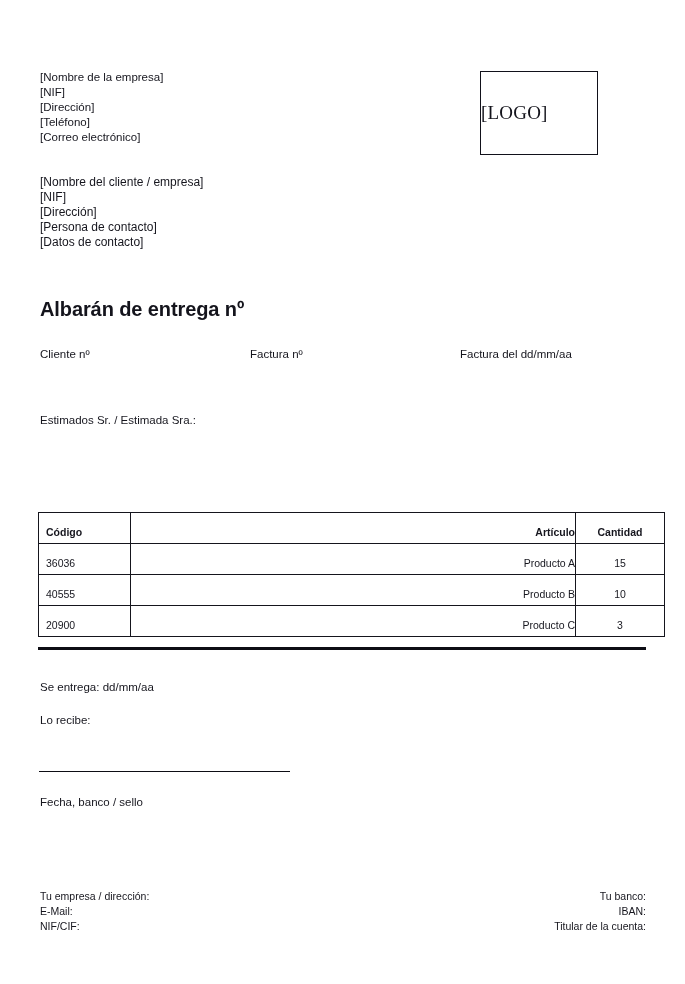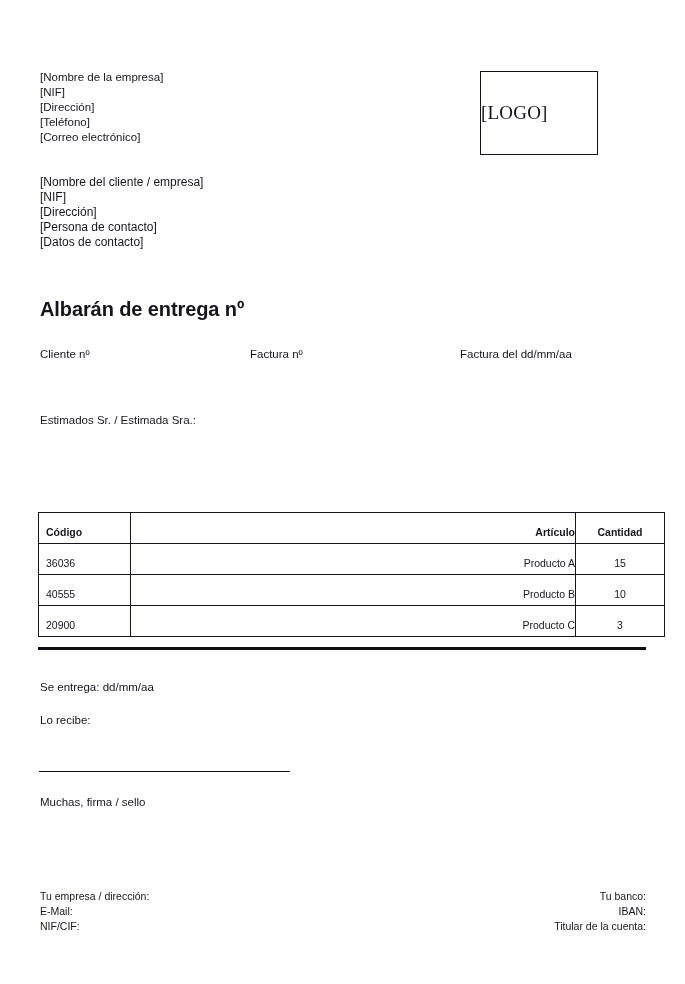--- a/index.html
+++ b/index.html
@@ -256,21 +256,21 @@
         <td class="col-qty">3</td>
       </tr>
     </tbody>
   </table>
 
   <div class="thick-rule"></div>
 
   <div class="delivery-line">Se entrega: dd/mm/aa</div>
   <div class="receiver-line">Lo recibe:</div>
   <div class="sign-rule"></div>
-  <div class="sign-caption">Muchas, firma / sello</div>
+  <div class="sign-caption">Fecha, banco / sello</div>
 
   <div class="footer">
     <div class="footer-left">
       <div class="f-line">Tu empresa / dirección:</div>
       <div class="f-line">E-Mail:</div>
       <div class="f-line">NIF/CIF:</div>
     </div>
     <div class="footer-right">
       <div class="f-line">Tu banco:</div>
       <div class="f-line">IBAN:</div>

